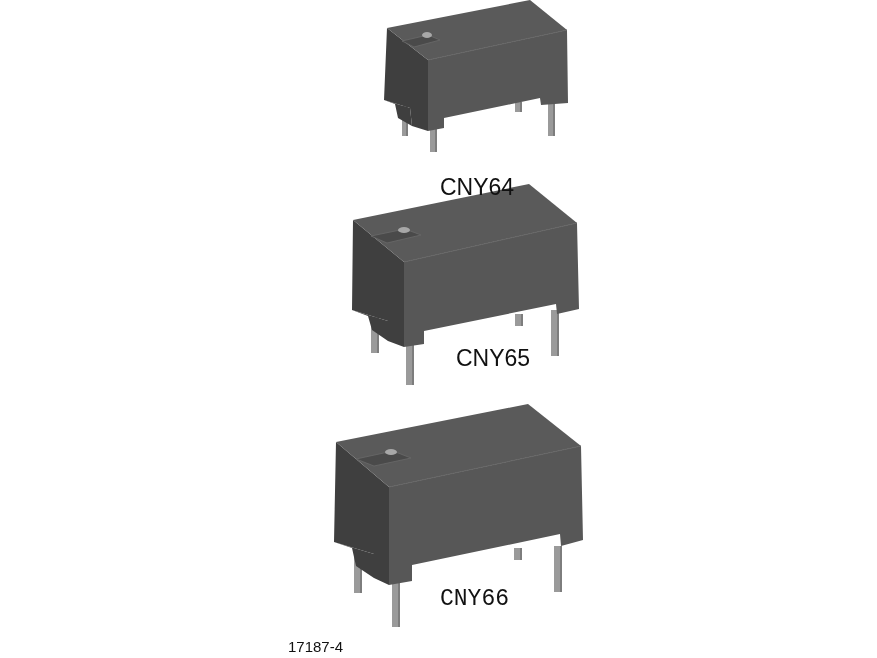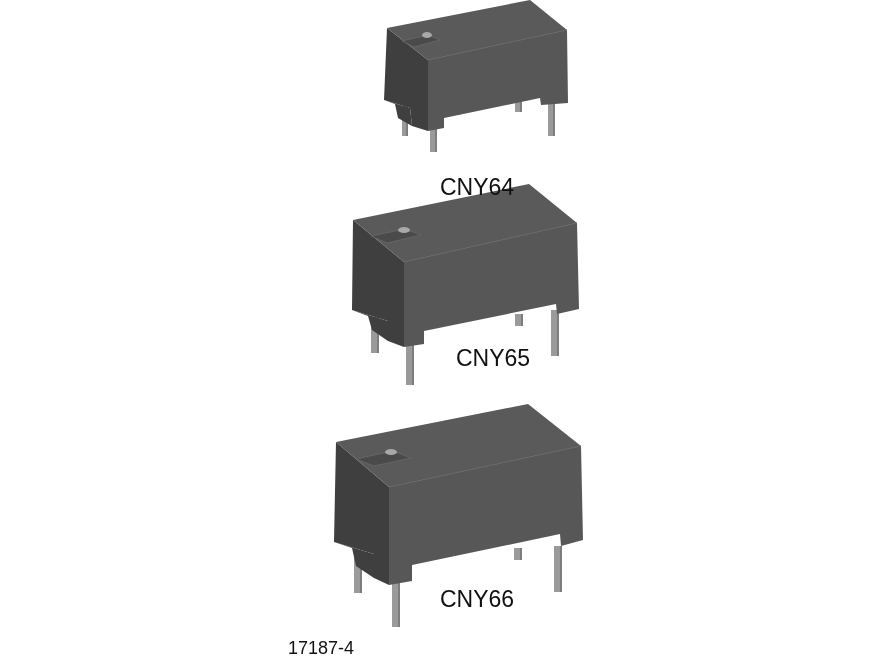--- a/index.html
+++ b/index.html
@@ -2,21 +2,21 @@
 <html><head>
 <meta charset="utf-8">
 <style>
   html, body { margin: 0; padding: 0; background: #ffffff; }
   body { width: 877px; height: 658px; position: relative; overflow: hidden;
          font-family: "Liberation Sans", sans-serif; }
   #stage { position: absolute; left: 0; top: 0; width: 877px; height: 658px; }
   .label { position: absolute; font-family: "Liberation Sans", sans-serif;
            color: #111111; white-space: nowrap; }
   .pkg-label { font-size: 23px; letter-spacing: 0px; }
-  .fig-label { font-size: 18px; }
+  .fig-label { font-size: 15px; }
 </style>
 </head>
 <body>
 
 <svg id="stage" xmlns="http://www.w3.org/2000/svg" width="877" height="658" viewBox="0 0 877 658">
   <g id="pkg-0">
       <rect x="402" y="106" width="6" height="30" fill="#9a9a9a"></rect>
       <rect x="406" y="106" width="2" height="30" fill="#7d7d7d"></rect>
       <rect x="430" y="125" width="7" height="27" fill="#9a9a9a"></rect>
       <rect x="435" y="125" width="2" height="27" fill="#7d7d7d"></rect>
@@ -63,14 +63,14 @@
       <polygon points="389,487 581,446 583,540 561,546 560,534 412,565 412,581 389,585" fill="#575757"></polygon>
       <polygon points="336,442 528,404 581,446 389,487" fill="#5a5a5a"></polygon>
       <line x1="389" y1="487" x2="581" y2="446" stroke="#666666" stroke-width="1"></line>
       <polygon points="356,459 393,451 411,458 374,466" fill="#4a4a4a" stroke="#6a6a6a" stroke-width="0.8"></polygon>
       <ellipse cx="391" cy="452" rx="6" ry="3" fill="#a8a8a8"></ellipse>
     </g>
 </svg>
 
 <div class="label pkg-label" style="left:440px; top:130px;margin-top:44px;">CNY64</div>
 <div class="label pkg-label" style="left:456px; top:345px;">CNY65</div>
-<div class="label pkg-label" style="left:440px; top:586px;">CNY66</div>
+<div class="label pkg-label" style="left:440px; top:586px;font-family:Liberation Mono, monospace;">CNY66</div>
 <div class="label fig-label" style="left:288px; top:638px;">17187-4</div>
 
 </body></html>

